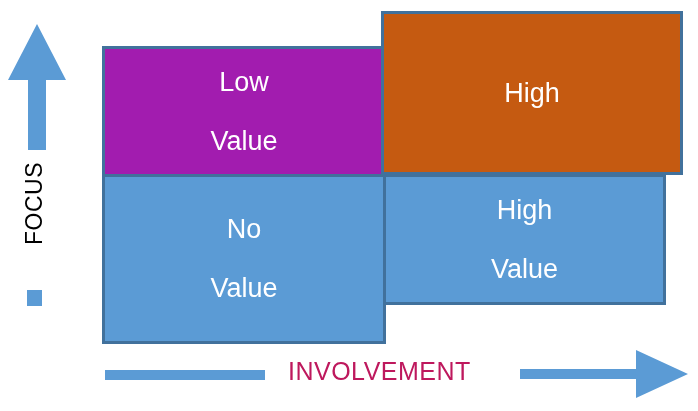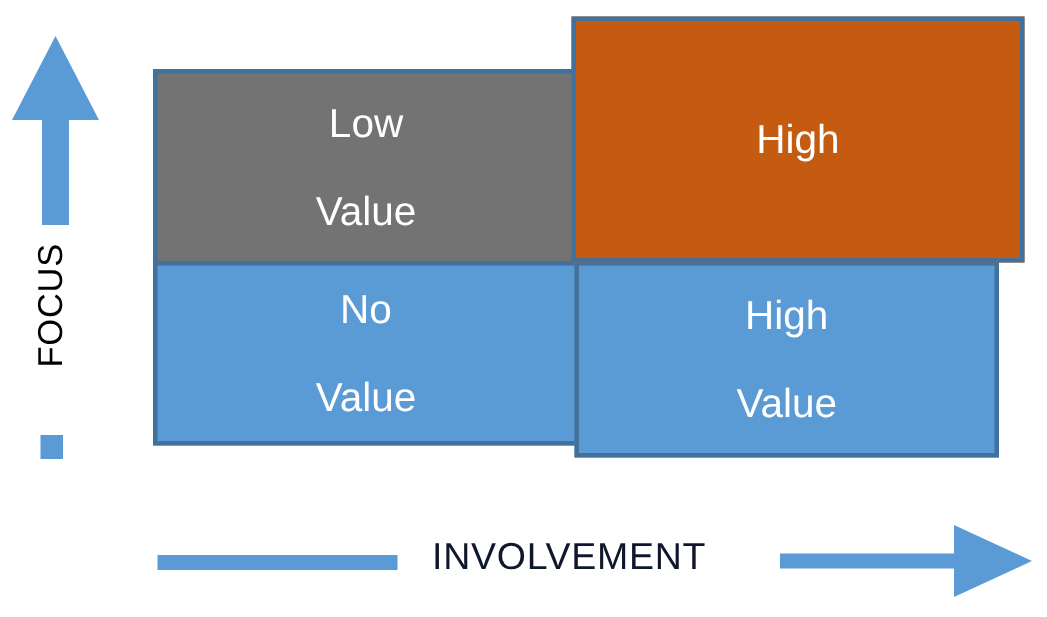--- a/index.html
+++ b/index.html
@@ -33,37 +33,37 @@
     line-height: 1.0;
   }
   .quad .line1 { display: block; }
   .quad .line2 { display: block; margin-top: 32px; }
 
   .q-low-value {
     left: 102px;
     top: 46px;
     width: 284px;
     height: 131px;
-    background: #737373;
+    background: #a21caf;
     text-align: center;
   }
   .q-high-potential {
     left: 381px;
     top: 11px;
     width: 302px;
     height: 164px;
     background: #C55A11;
     border-color: #41719C;
     z-index: 5;
   }
   .q-no-value {
     left: 102px;
     top: 174px;
     width: 284px;
-    height: 123px;
+    height: 170px;
     background: #5B9BD5;
   }
   .q-high-value {
     left: 383px;
     top: 174px;
     width: 283px;
     height: 131px;
     background: #5B9BD5;
   }
 
@@ -119,21 +119,21 @@
     width: 160px;
     height: 10px;
     background: #5B9BD5;
   }
   .h-axis-label {
     position: absolute;
     left: 288px;
     top: 17px;
     font-size: 25px;
     letter-spacing: 0.5px;
-    color: #0f172a;
+    color: #be185d;
     white-space: nowrap;
   }
   .h-arrow {
     position: absolute;
     left: 518px;
     top: 8px;
     width: 172px;
     height: 52px;
   }
 </style>

